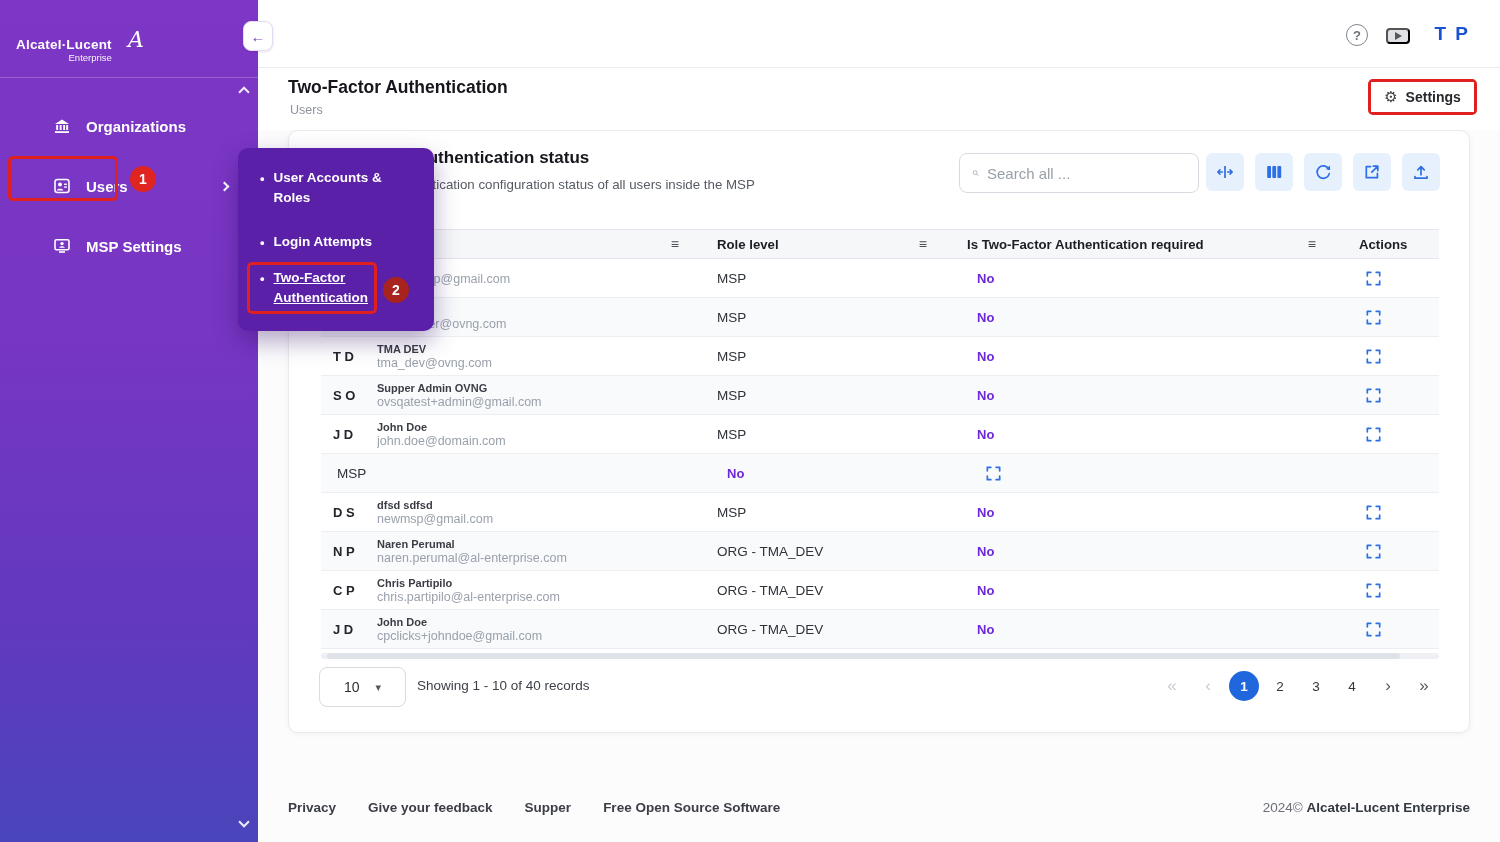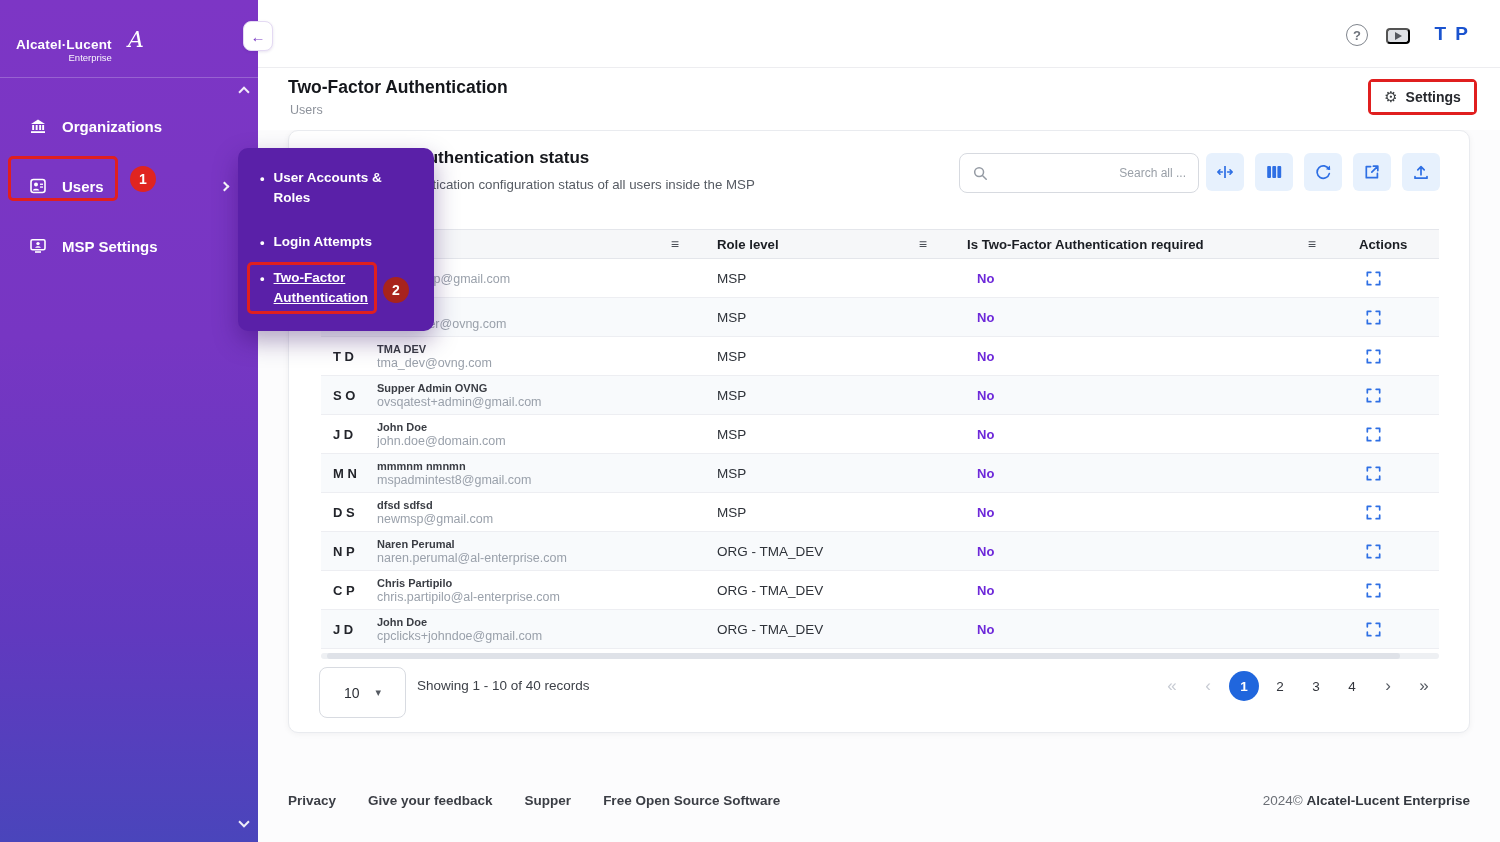--- a/index.html
+++ b/index.html
@@ -18,21 +18,21 @@
   .logo { display:flex; align-items:center; gap:10px; padding:16px 0 14px 16px; }
   .logo-text { color:#fff; line-height:1.15; }
   .logo-line1 { font-size:13.5px; font-weight:700; letter-spacing:.2px; display:block;margin-top:21px; }
   .logo-line2 { font-size:9.5px; font-weight:400; display:block; text-align:right; opacity:.95; }
   .logo-mark { width:28px; height:28px; color:#fff; font-family:"DejaVu Serif", serif; font-style:italic;
     font-size:22px; display:flex; align-items:center; justify-content:center; }
   .sidebar-divider { height:1px; background:rgba(255,255,255,.22); }
   .chev { display:inline-block; width:8px; height:8px; border-right:2px solid rgba(255,255,255,.9); border-bottom:2px solid rgba(255,255,255,.9); }
   .chev-up   { position:absolute; right:10px; top:88px;  transform:rotate(225deg); }
   .chev-down { position:absolute; right:10px; bottom:16px; transform:rotate(45deg); }
-  .side-nav { padding-top:26px; }
+  .side-nav { padding-top:26px;margin-left:24px; }
   .side-item { position:relative; height:44px; margin-bottom:16px; display:flex; align-items:center; gap:14px;
     padding-left:28px; color:#fff; font-size:15px; font-weight:600; cursor:pointer; }
   .side-item svg { flex:0 0 auto; }
   .chev-right { position:absolute; right:30px; width:7px; height:7px; border-right:2px solid #fff; border-bottom:2px solid #fff; transform:rotate(-45deg); }
 
   
   .topbar { position:absolute; left:258px; right:0; top:0; height:68px; background:#fff; border-bottom:1px solid #ededf0; z-index:8; }
   .back-btn { position:absolute; left:-15px; top:21px; width:30px; height:30px; border-radius:8px; background:#fff;
     border:1px solid #e4daf3; box-shadow:0 1px 3px rgba(60,20,120,.12); color:#7a3bc4; font-size:15px;
     display:flex; align-items:center; justify-content:center; cursor:pointer; z-index:20; }
@@ -63,21 +63,21 @@
   .badge-2 { left:383px; top:277px; background:#a8231d; z-index:46; }
 
   
   .card { position:absolute; left:288px; top:130px; width:1182px; height:603px; background:#fff;
     border:1px solid #e9ebef; border-radius:10px; box-shadow:0 1px 6px rgba(20,20,40,.05); z-index:1; }
   .card-title { position:absolute; left:32px; top:17px; font-size:17px; font-weight:700; color:#15171c; }
   .card-subtitle { position:absolute; left:32px; top:46px; font-size:13.3px; color:#565b63; }
 
   .search-box { position:absolute; left:670px; top:22px; width:240px; height:40px; border:1px solid #d7dae0; border-radius:8px;
     display:flex; align-items:center; gap:8px; padding:0 12px; background:#fff; }
-  .search-box input { border:none; outline:none; flex:1; font-family:inherit; font-size:12px; color:#333; background:transparent;text-align:right; }
+  .search-box input { border:none; outline:none; flex:1; font-family:inherit; font-size:15px; color:#333; background:transparent; }
   .search-box input::placeholder { color:#9aa0a8; }
 
   .toolbar { position:absolute; left:917px; top:22px; display:flex; gap:11px; }
   .tool-btn { width:38px; height:38px; border-radius:6px; background:#e7f1fd; border:none; display:flex;
     align-items:center; justify-content:center; cursor:pointer; }
 
   
   .tbl { position:absolute; left:32px; top:98px; width:1118px; }
   .tbl-header, .tbl-row { display:grid; grid-template-columns:380px 250px 380px 108px; }
   .tbl-header { height:30px; background:#f6f7f9; border-top:1px solid #e4e6eb; border-bottom:1px solid #e4e6eb;
@@ -99,21 +99,21 @@
   .rc2 { font-size:13.5px; color:#2f333a; padding-left:16px; }
   .rc3 { font-size:13px; font-weight:700; color:#6d28d9; padding-left:26px; }
   .rc4 { display:flex; align-items:center; padding-left:33px; }
   .expand-btn { background:none; border:none; cursor:pointer; display:flex; align-items:center; }
 
   .hscrollbar { position:absolute; left:32px; top:522px; width:1118px; height:6px; background:#eef0f3; border-radius:3px; }
   .hscroll-thumb { position:absolute; left:6px; top:0; width:96%; height:6px; background:#dfe2e8; border-radius:3px; cursor:pointer; }
 
   
   .pagination-bar { position:absolute; left:30px; right:30px; top:534px; height:44px; }
-  .page-size { position:absolute; left:0; top:2px; width:87px; height:51px; border:1px solid #d8dbe1; border-radius:8px;
+  .page-size { position:absolute; left:0; top:2px; width:87px; height:40px; border:1px solid #d8dbe1; border-radius:8px;
     display:flex; align-items:center; justify-content:center; gap:16px; font-size:14px; color:#2c2f36; cursor:pointer; background:#fff; }
   .caret { font-size:11px; color:#555a61; }
   .pag-summary { position:absolute; left:98px; top:13px; font-size:13.5px; color:#3d4148; }
   .pager { position:absolute; right:0; top:6px; display:flex; align-items:center; gap:6px; }
   .pg { width:30px; height:30px; display:flex; align-items:center; justify-content:center; font-size:13.5px; color:#33363d;
     cursor:pointer; border-radius:50%; }
   .pg-nav { font-size:17px; color:#565b63; }
   .pg-nav.disabled { color:#c7cbd3; }
   .pg.active { background:#2066dd; color:#fff; font-weight:700; }
 
@@ -122,21 +122,21 @@
     box-shadow:0 10px 24px rgba(40,0,90,.35); z-index:30; }
   .submenu-item { position:absolute; left:22px; display:flex; align-items:flex-start; gap:9px; color:#fff;
     font-size:13.5px; font-weight:600; line-height:1.5; cursor:pointer; }
   .submenu-item .bullet { font-size:13px; margin-top:1px; }
   .smi-1 { top:20px; width:158px; }
   .smi-2 { top:84px; }
   .smi-3 { top:120px; width:128px; }
   .smi-3 .smi-label { text-decoration:underline; }
 
   
-  .footer { position:absolute; left:258px; right:0; bottom:15px; height:46px; }
+  .footer { position:absolute; left:258px; right:0; bottom:8px; height:46px; }
   .footer-links { position:absolute; left:30px; top:12px; display:flex; gap:32px; }
   .footer-link { font-size:13.5px; font-weight:600; color:#3b3e45; cursor:pointer; }
   .copyright { position:absolute; right:30px; top:12px; font-size:13.5px; }
   .copy-prefix { color:#6b6f76; }
   .copy-name { color:#34383f; font-weight:600; }
 </style>
 </head>
 <body>
 
 <div class="page">
@@ -363,27 +363,20 @@
     <div class="rc3">No</div>
     <div class="rc4">
       <button class="expand-btn">
         <svg width="19" height="19" viewBox="0 0 20 20">
           <path d="M7.2 3.5 H3.5 V7.2 M12.8 3.5 H16.5 V7.2 M16.5 12.8 V16.5 H12.8 M7.2 16.5 H3.5 V12.8" stroke="#2e6fe4" stroke-width="1.8" fill="none" stroke-linecap="round" stroke-linejoin="round"></path>
         </svg>
       </button>
     </div>
   </div>
           <div class="tbl-row alt">
-    <div class="rc1">
-      <span class="row-initials">M N</span>
-      <span class="stack">
-        <span class="row-name">mmmnm nmnmn</span>
-        <span class="row-email">mspadmintest8@gmail.com</span>
-      </span>
-    </div>
     <div class="rc2">MSP</div>
     <div class="rc3">No</div>
     <div class="rc4">
       <button class="expand-btn">
         <svg width="19" height="19" viewBox="0 0 20 20">
           <path d="M7.2 3.5 H3.5 V7.2 M12.8 3.5 H16.5 V7.2 M16.5 12.8 V16.5 H12.8 M7.2 16.5 H3.5 V12.8" stroke="#2e6fe4" stroke-width="1.8" fill="none" stroke-linecap="round" stroke-linejoin="round"></path>
         </svg>
       </button>
     </div>
   </div>

